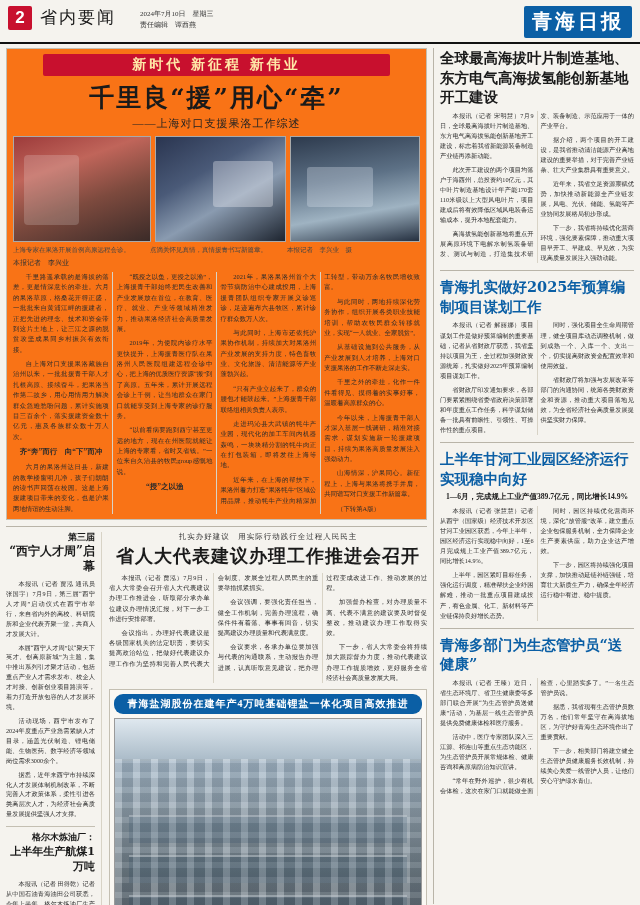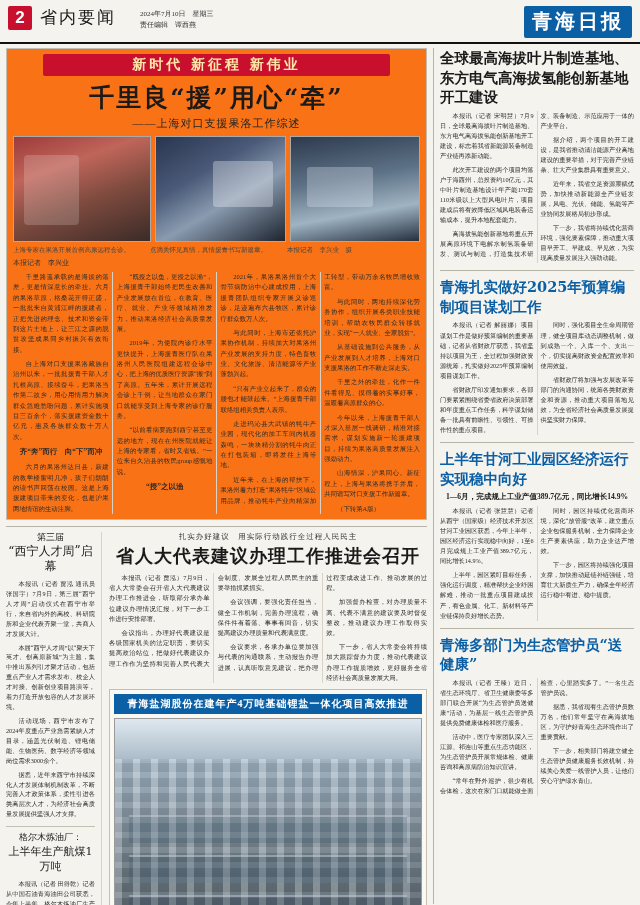--- a/index.html
+++ b/index.html
@@ -57,32 +57,32 @@
   .cap{font-size:6.5px;color:#444;line-height:1.4;display:flex;gap:4px;margin-bottom:4px;}
   .cap span{flex:1;}
   .byline{font-size:7px;color:#333;margin:2px 0 4px 0;}
   .cols4{column-count:4;column-gap:8px;column-rule:1px solid #d8d3c6;font-size:6.4px;line-height:1.62;text-align:justify;color:#2b2b2b;}
   .cols4 p{margin:0 0 4px 0;text-indent:2em;}
   .sub-h{font-weight:bold;font-size:7.5px;text-align:center;margin:3px 0;text-indent:0 !important;}
   
   .mid{display:flex;margin-top:6px;border-top:1px solid #b9b4a8;padding-top:5px;}
   .mid-left{width:96px;padding-right:6px;border-right:1px solid #d8d3c6;box-sizing:border-box;}
   .mid-right{flex:1;padding-left:7px;box-sizing:border-box;}
-  .mini-head{font-size:12px;font-weight:normal;text-align:center;line-height:1.3;font-family:"DejaVu Serif",serif;}
+  .mini-head{font-size:12px;font-weight:bold;text-align:right;line-height:1.3;font-family:"DejaVu Serif",serif;}
   .mini-head .small{font-size:9px;display:block;}
   .mini-body{font-size:6.2px;line-height:1.6;text-align:justify;margin-top:4px;color:#2b2b2b;}
   .mini-body p{margin:0 0 4px 0;text-indent:2em;}
   .mini-sep{border-top:1px solid #c4bfb2;margin:7px 0 5px 0;}
   .kicker{font-size:7.5px;text-align:center;color:#333;margin-bottom:2px;letter-spacing:1px;}
   .mid-title{font-size:18px;font-weight:bold;text-align:center;letter-spacing:1px;font-family:"DejaVu Serif",serif;margin:1px 0 5px 0;}
   .cols3{column-count:3;column-gap:8px;column-rule:1px solid #d8d3c6;font-size:6.3px;line-height:1.62;text-align:justify;color:#2b2b2b;}
   .cols3 p{margin:0 0 4px 0;text-indent:2em;}
   
   .bigphoto-wrap{margin-top:6px;border:1px solid #c4bfb2;padding:4px;background:#faf8f3;}
-  .bp-title{text-align:center;background:#0b5fa5;color:#fff;font-size:10px;font-weight:bold;letter-spacing:1px;padding:3px 0;margin-bottom:4px;}
+  .bp-title{text-align:center;background:#0b5fa5;color:#fff;font-size:10px;font-weight:bold;letter-spacing:1px;padding:3px 0;margin-bottom:4px;border-radius:9px;}
   .bigphoto{height:224px;position:relative;overflow:hidden;background:linear-gradient(180deg,#c7d6e2 0%,#9fb3c4 22%,#8a9aa6 45%,#6e7c86 70%,#55606a 100%);border:1px solid #9a9a9a;}
   .bigphoto .hall{position:absolute;left:0;right:0;top:40px;bottom:0;
     background:
       repeating-linear-gradient(90deg, rgba(255,255,255,.22) 0 7px, rgba(0,0,0,.08) 7px 18px),
       repeating-linear-gradient(0deg, rgba(255,255,255,.10) 0 6px, rgba(0,0,0,.06) 6px 15px);
   }
   .bigphoto .roof{position:absolute;left:0;right:0;top:0;height:42px;background:linear-gradient(180deg,#dfe8ef,#a9bac7);}
   .bigphoto .row{position:absolute;height:26px;left:14px;right:14px;background:rgba(30,60,90,.18);border-top:2px solid rgba(255,255,255,.35);}
   
   .r-head{font-size:14.5px;font-weight:bold;line-height:1.35;font-family:"DejaVu Serif",serif;margin-bottom:4px;}

